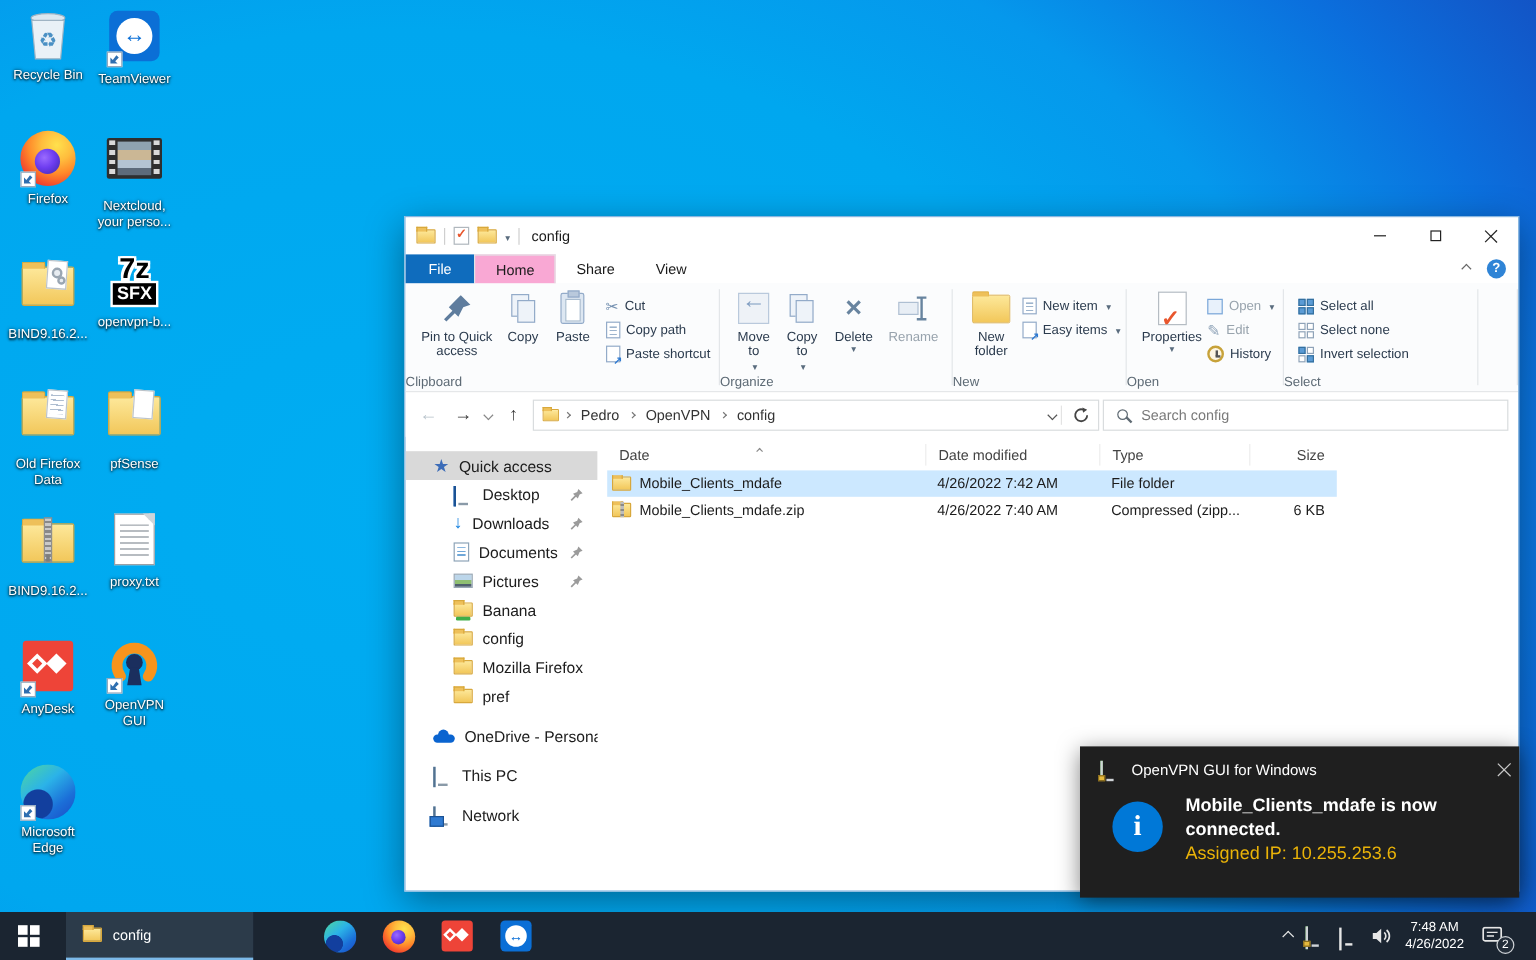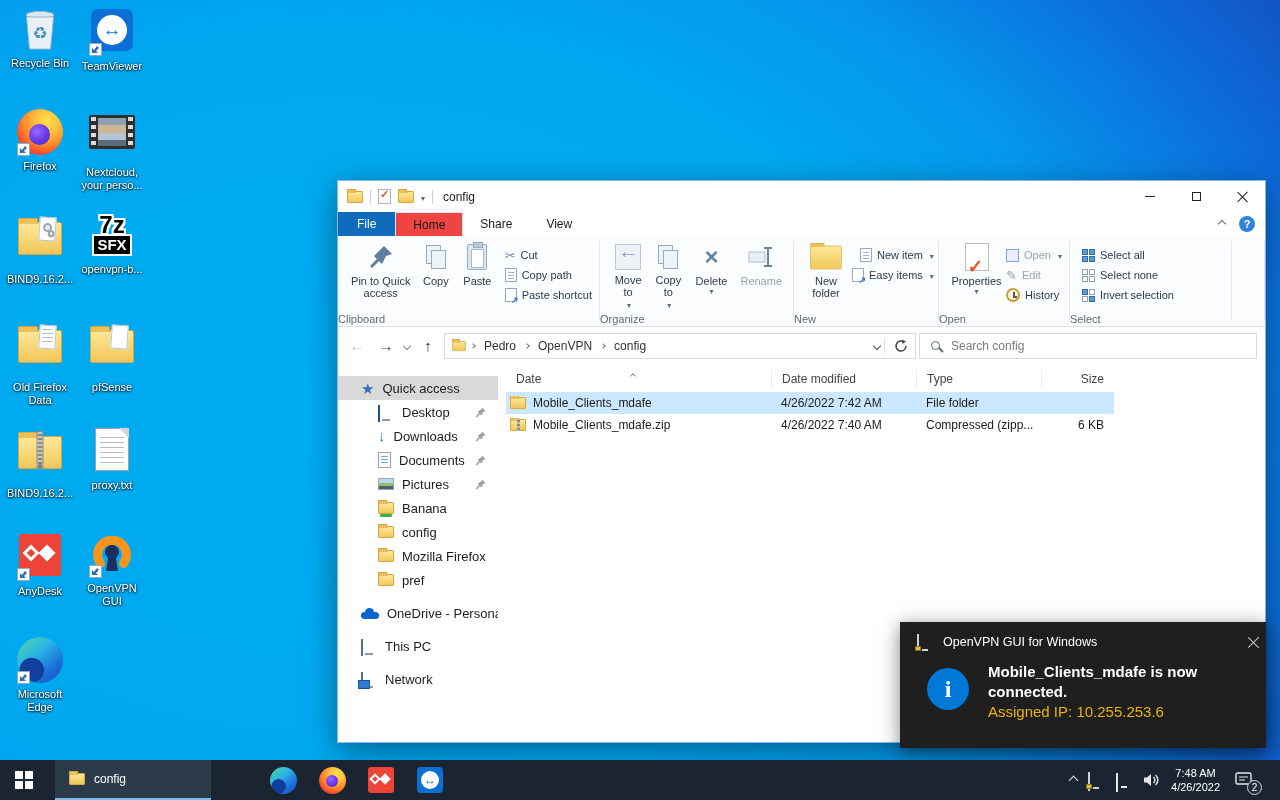--- a/index.html
+++ b/index.html
@@ -77,21 +77,21 @@
   .wc{width:46px;height:100%;display:flex;align-items:center;justify-content:center;}
   .wc .min{width:10px;height:1px;background:#222;}
   .wc .max{width:9px;height:9px;border:1px solid #222;}
   .wc .cl{position:relative;width:11px;height:11px;}
   .wc .cl::before,.wc .cl::after{content:"";position:absolute;left:5px;top:-1px;width:1.4px;height:14px;background:#222;}
   .wc .cl::before{transform:rotate(45deg);} .wc .cl::after{transform:rotate(-45deg);}
 
   .tabrow{height:24px;display:flex;align-items:stretch;flex:none;background:#fff;font-size:12px;position:relative;}
   .tab{padding:0 17px;display:flex;align-items:center;color:#1a1a1a;}
   .tab.file{background:#0f6cbd;color:#fff;margin-left:0;padding:0 19px;}
-  .tab.active{background:#ef4444;border:1px solid #e1e4e7;border-bottom:none;}
+  .tab.active{background:#f9a8d4;border:1px solid #e1e4e7;border-bottom:none;}
   .tabrow-right{margin-left:auto;display:flex;align-items:center;gap:14px;padding-right:10px;}
   .helpq{width:16px;height:16px;border-radius:50%;background:#2f84d6;color:#fff;font-size:11px;font-weight:bold;display:flex;align-items:center;justify-content:center;}
 
   .ribbon{height:91px;background:#fbfcfd;border-bottom:1px solid #dfe2e4;display:flex;flex:none;font-size:11px;color:#2b3b4e;}
   .rgroup{position:relative;display:flex;padding:3px 6px 14px 8px;}
   .rgroup::after{content:"";position:absolute;right:0;top:5px;bottom:5px;width:1px;background:#e3e6e9;}
   .glabel{position:absolute;bottom:1px;left:0;right:0;text-align:left;font-size:11px;color:#5d6a75;}
   .bigbtn{display:flex;flex-direction:column;align-items:center;text-align:center;line-height:12px;padding:2px 3px 0;}
   .bigbtn .bicon{height:32px;display:flex;align-items:center;justify-content:center;margin-bottom:2px;}
   .smallcol{display:flex;flex-direction:column;gap:4px;padding:8px 2px 0 6px;}
@@ -181,21 +181,21 @@
   .filerow{height:22px;display:flex;align-items:center;margin-left:8px;width:608px;color:#1c1c1c;flex:none;}
   .filerow.selected{background:#cce8ff;}
   .fc{padding-left:10px;white-space:nowrap;overflow:hidden;}
   .fc.name{width:265px;display:flex;align-items:center;gap:7px;padding-left:4px;}
   .fc.date{width:145px;} .fc.type{width:125px;} .fc.size{width:73px;text-align:right;padding-right:10px;}
   .statusbar{height:23px;flex:none;display:flex;align-items:center;padding-left:10px;font-size:12px;color:#333;gap:12px;}
   .sb-div{width:1px;height:14px;background:#dcdcdc;}
 
   
   .toast{position:absolute;left:900px;top:622px;width:366px;height:126px;background:#1f1f1f;color:#fff;box-shadow:0 4px 18px rgba(0,0,0,.5);}
-  .toast-head{display:flex;align-items:center;gap:9px;padding:13px 6px 0 17px;font-size:12.5px;}
+  .toast-head{display:flex;align-items:flex-start;gap:9px;padding:13px 6px 0 17px;font-size:12.5px;}
   .toast-close{margin-left:auto;position:relative;width:12px;height:12px;}
   .toast-close::before,.toast-close::after{content:"";position:absolute;left:5px;top:-1px;width:1.3px;height:15px;background:#c9c9c9;}
   .toast-close::before{transform:rotate(45deg);} .toast-close::after{transform:rotate(-45deg);}
   .toast-body{display:flex;gap:19px;padding:13px 16px 0 27px;align-items:flex-start;}
   .info-circle{width:42px;height:42px;border-radius:50%;background:#0078d7;display:flex;align-items:center;justify-content:center;
     font-size:24px;font-weight:bold;font-family:"Liberation Serif",serif;flex:none;margin-top:6px;}
   .toast-l1{font-size:15px;font-weight:bold;line-height:20px;max-width:225px;}
   .toast-l2{font-size:15px;color:#eab308;margin-top:1px;}
   .ovpn-tray{position:relative;width:17px;height:14px;flex:none;}
   .ovpn-tray .scr{width:15px;height:11px;background:#58c443;border:1.5px solid #cfd3d7;}
@@ -495,21 +495,21 @@
         <div class="glabel">Organize</div>
       </div>
 
       <div class="rgroup" style="width:145px;">
         <div class="bigbtn" style="width:48px;">
           <div class="bicon">
             <div class="folder-lg newfolder-ico" style="margin:0;"></div>
           </div>
           <span>New folder</span>
         </div>
-        <div class="smallcol" style="padding-left:2px;align-items:flex-end;">
+        <div class="smallcol" style="padding-left:2px;">
           <div class="smallbtn">
             <span class="mini-doc">
                 <span class="lines"></span>
               </span>
             <span>New item</span>
               <span class="caret"></span>
           </div>
           <div class="smallbtn">
             <span class="mini-doc arr"></span>
             <span>Easy items</span>

